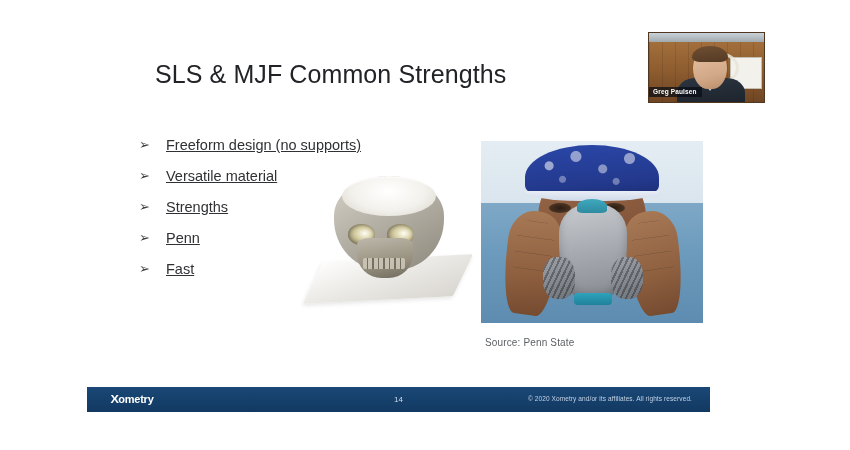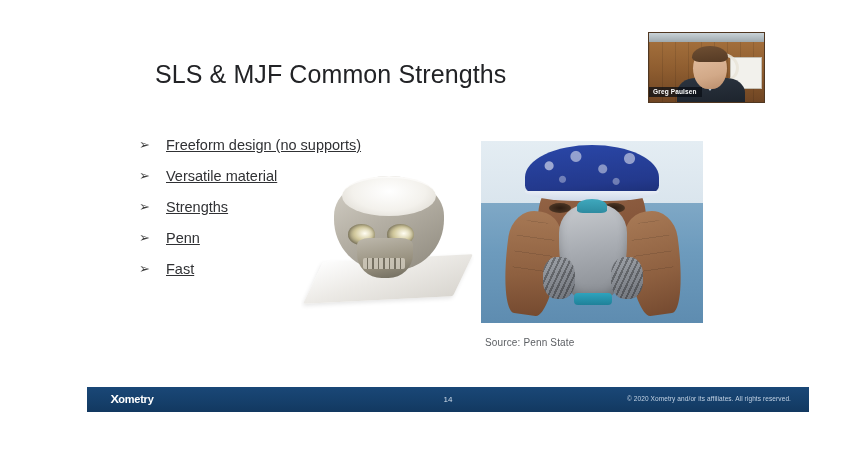--- a/index.html
+++ b/index.html
@@ -281,21 +281,21 @@
     font-size: 10px;
     color: #5c5f63;
     letter-spacing: .15px;
   }
 
   
   #slide-footer {
     position: absolute;
     left: 0;
     bottom: 0;
-    width: 722px;
+    width: 623px;
     height: 25px;
     background: linear-gradient(180deg,#1a4777 0%,#153f6a 60%,#123860 100%);
   }
   #footer-logo {
     position: absolute;
     left: 24px;
     top: 6px;
     font-size: 11px;
     color: #ffffff;
     letter-spacing: -.2px;

